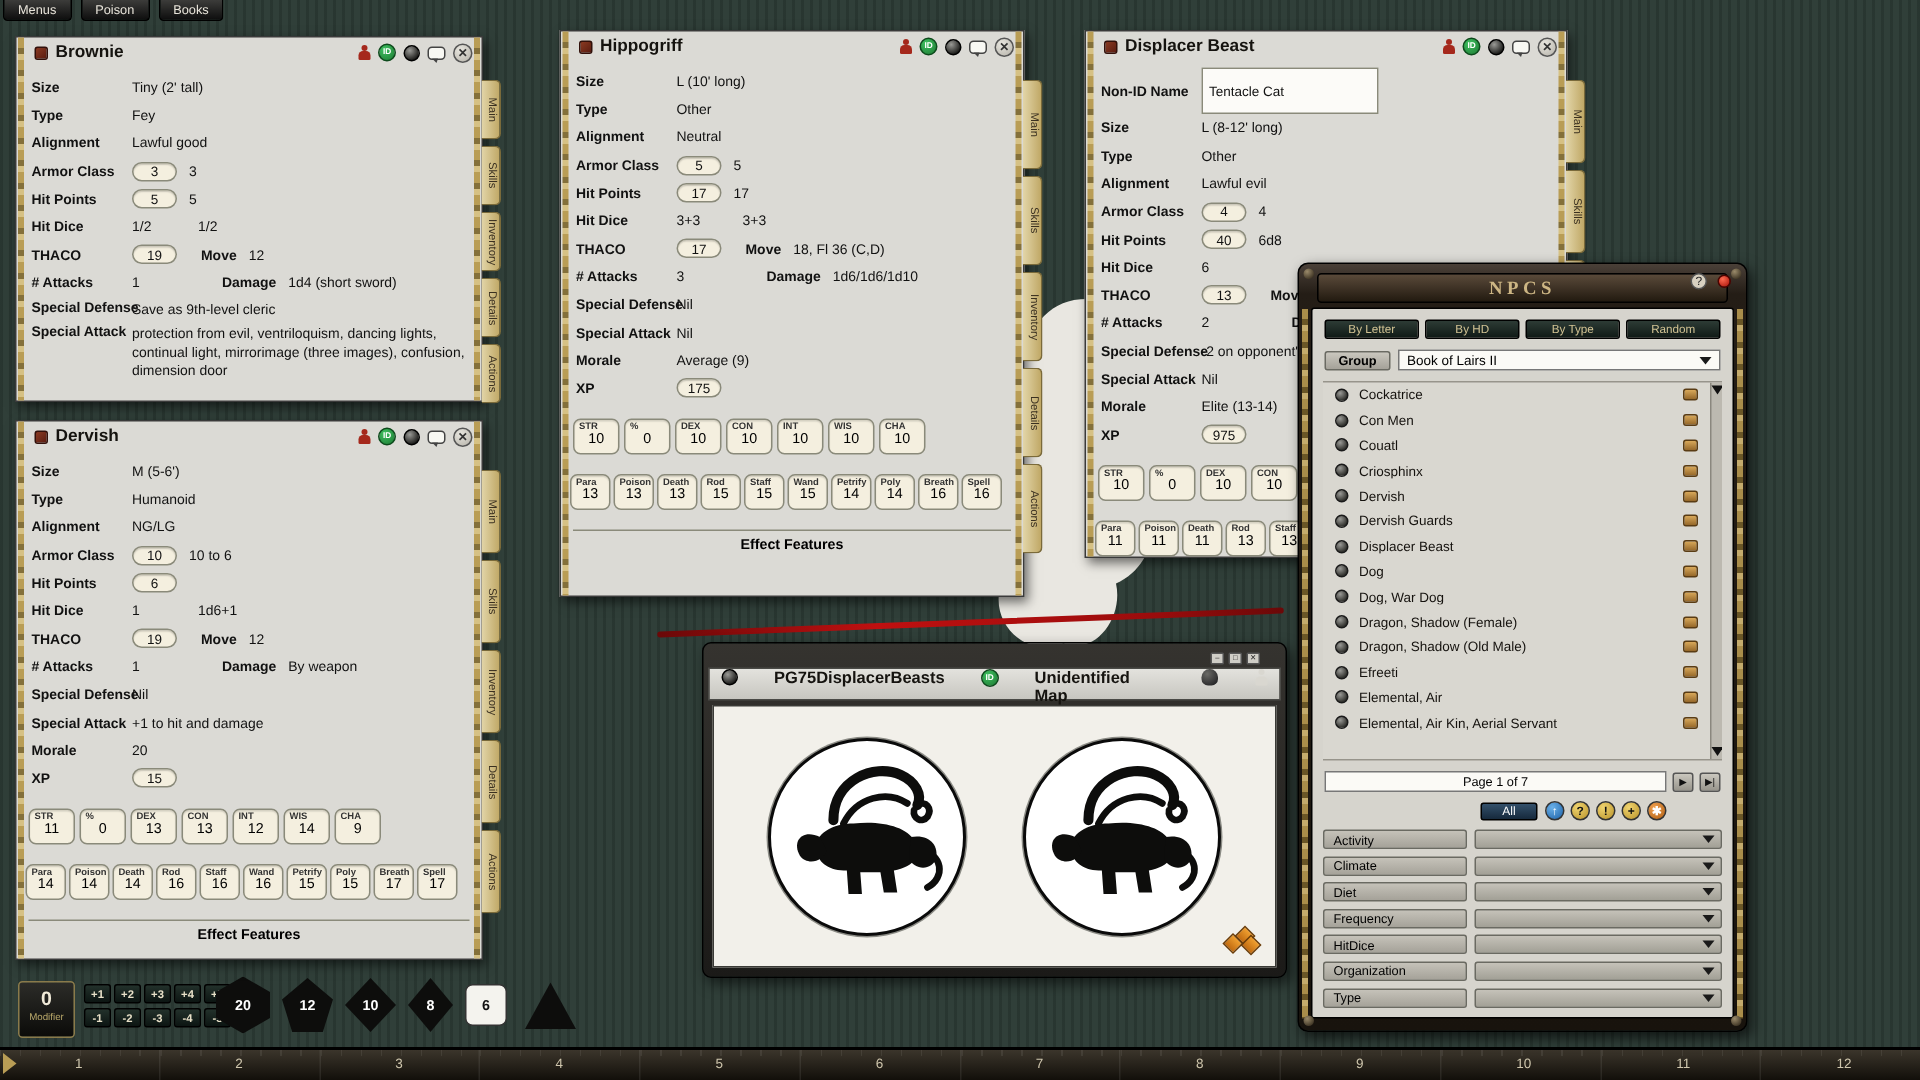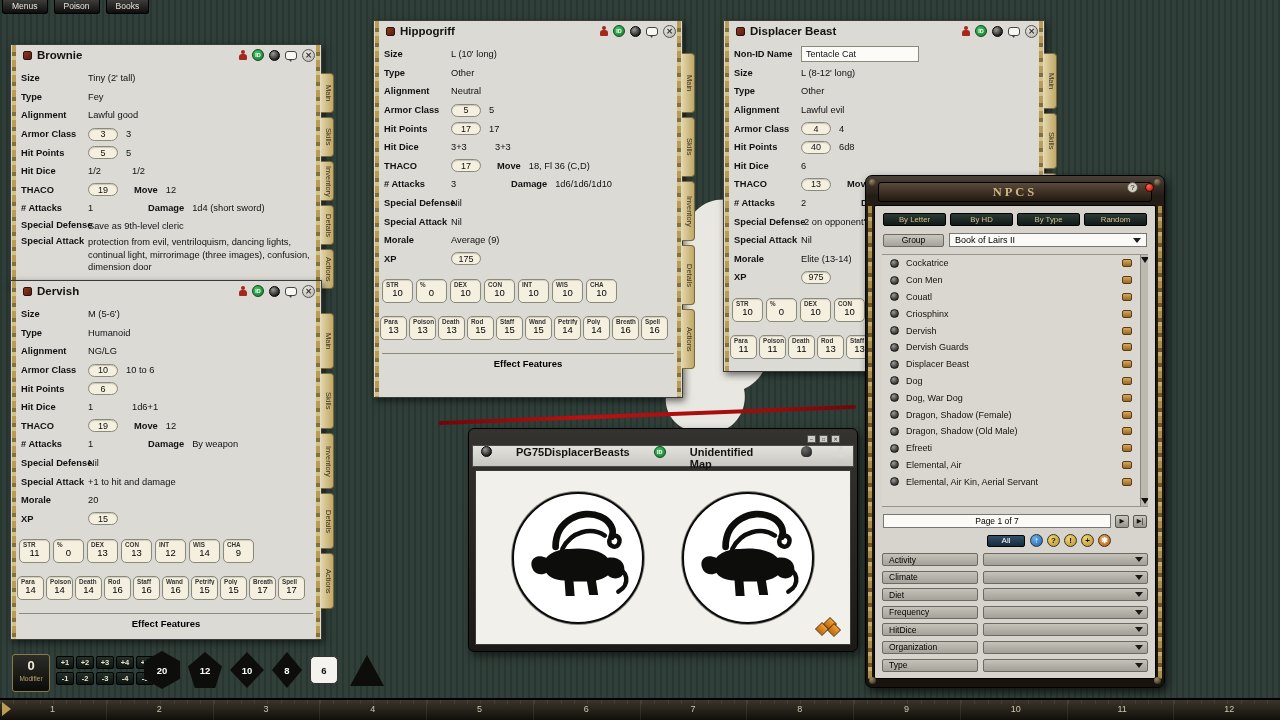--- a/index.html
+++ b/index.html
@@ -32,21 +32,21 @@
   .row{display:flex;align-items:center;min-height:18.6px}
   .row.tall{align-items:flex-start;min-height:0;padding:2px 0}
   .lbl{width:67px;font-weight:bold;flex-shrink:0;white-space:nowrap}
   .lbl2{font-weight:bold;margin-left:16px;margin-right:8px;white-space:nowrap}
   .val{white-space:nowrap}
   .val.w44{width:44px}.val.w60{width:60px}
   .val2{margin-left:8px;white-space:nowrap}
   .wrap{width:226px;line-height:12.5px;white-space:normal}
   .numbox{min-width:30px;height:13px;background:#f4efdf;border:1px solid #8a8a7a;border-radius:7px;font-size:9px;
        display:flex;align-items:center;justify-content:center;padding:0 3px;box-shadow:inset 0 1px 1px rgba(0,0,0,.18)}
-  .textfield{min-width:118px;height:16px;background:#fcfbf8;border:1px solid #8a8a7a;font-size:9px;display:flex;align-items:center;padding:0 4px}
+  .textfield{min-width:118px;height:31px;background:#fcfbf8;border:1px solid #8a8a7a;font-size:9px;display:flex;align-items:center;padding:0 4px}
   .statboxes{display:flex;gap:3px;margin:11px 0 0 8px;position:relative;z-index:2}
   .statboxes.saves{gap:2px;margin-top:13px;margin-left:6px}
   .statbox{width:31px;height:24px;background:#f4efdf;border:1px solid #8a8a7a;border-radius:5px;box-shadow:inset 0 1px 1px rgba(0,0,0,.14)}
   .saves .statbox{width:27px}
   .sb-lbl{font-size:6.3px;font-weight:bold;color:#333;padding:1px 0 0 3px;white-space:nowrap;overflow:hidden}
   .sb-val{font-size:9.5px;text-align:center;margin-top:-1px}
   .effect-header{margin:13px 8px 0 8px;border-top:1px solid #8a8a7a;padding-top:4px;text-align:center;font-weight:bold;font-size:9.5px;position:relative;z-index:2}
   .sidetabs{position:absolute;right:-13px;display:flex;flex-direction:column;gap:4px;z-index:0}
   .sidetab{width:13px;height:var(--tabh,44px);writing-mode:vertical-rl;font-size:7.5px;color:#3a3020;text-align:center;
        background:linear-gradient(90deg,#e2d5a8,#c0a866);border:1px solid #7a6a3a;border-left:none;border-radius:0 4px 4px 0}
@@ -69,22 +69,22 @@
        background:linear-gradient(180deg,#5a4a3a,#221a10);border:1px solid #000;border-radius:3px;
        color:#cdb684;font-family:"Liberation Serif",serif;font-weight:bold;font-size:12.5px;letter-spacing:3px}
   .fg-help{position:absolute;right:26px;top:6px;width:11px;height:11px;border-radius:50%;background:#d8d0c0;border:1px solid #555;
        font-size:8px;text-align:center;line-height:10px;color:#222;z-index:4}
   .fg-pin{position:absolute;right:10px;top:7px;width:9px;height:9px;border-radius:50%;background:radial-gradient(circle at 35% 30%,#ff6a50,#a50f08);border:1px solid #4a0400;z-index:4}
   .fg-inner{position:absolute;left:8px;right:8px;top:29px;bottom:8px;background:#d6d4cd;border:1px solid #000;border-radius:2px;padding:5px 7px}
   .npc-tabs{display:flex;gap:4px;margin:2px 1px 7px}
   .npc-tab{flex:1;height:13px;background:linear-gradient(180deg,#2d3b35,#101a16);border:1px solid #000;border-radius:2px;
        color:#d2c394;font-size:7.8px;display:flex;align-items:center;justify-content:center}
   .group-row{display:flex;align-items:center;gap:5px;margin:0 1px 7px}
-  .group-btn{width:61px;height:13px;background:linear-gradient(#cac7be,#a5a299);border:1px solid #6a6a62;border-radius:2px;
-       font-size:8.5px;font-weight:normal;display:flex;align-items:center;justify-content:center}
+  .group-btn{width:44px;height:13px;background:linear-gradient(#cac7be,#a5a299);border:1px solid #6a6a62;border-radius:2px;
+       font-size:8.5px;font-weight:bold;display:flex;align-items:center;justify-content:center}
   .group-dd{flex:1;height:14px;background:#fbfaf6;border:1px solid #777;font-size:9px;display:flex;align-items:center;padding:0 5px}
   .dd-arrow{margin-left:auto;width:0;height:0;border-left:4px solid transparent;border-right:4px solid transparent;border-top:5px solid #1a1a1a}
   .npc-list{position:relative;height:253px;background:#d9d7d0;border-top:1px solid #97948b;border-bottom:1px solid #97948b;overflow:hidden;margin-bottom:7px}
   .npc-item{display:flex;align-items:center;height:16.8px;padding:0 16px 0 8px;gap:7px}
   .npc-radio{width:9px;height:9px;border-radius:50%;background:radial-gradient(circle at 35% 30%,#9a9a96,#33332f 72%);border:1px solid #1a1a1a;flex-shrink:0}
   .npc-name{font-size:9px;color:#15120e;flex:1;white-space:nowrap;overflow:hidden}
   .npc-link{width:10px;height:8px;background:linear-gradient(#d8a85a,#96682a);border:1px solid #5a3c14;border-radius:2px;flex-shrink:0}
   .npc-scroll{position:absolute;right:0;top:0;bottom:0;width:8px;background:#bcb9b0;border-left:1px solid #8a877e}
   .tri-dn{position:absolute;width:0;height:0;border-left:4px solid transparent;border-right:4px solid transparent;border-top:6px solid #111}
   .page-row{display:flex;align-items:center;gap:4px;margin:0 1px 6px}
@@ -174,21 +174,21 @@
   <path d="M64 5 C100 0 126 26 118 62 C138 82 132 118 110 133 C124 154 115 184 92 194 C97 216 79 242 57 234 C31 244 8 220 15 196 C0 178 3 147 22 134 C7 113 12 80 33 70 C24 40 38 10 64 5 Z" fill="#e9e7e1"></path>
 </svg>
 <div class="red-stroke"></div>
 
 <div class="menutabs">
     <div class="menutab">Menus</div>
     <div class="menutab">Poison</div>
     <div class="menutab">Books</div>
   </div>
 
-<div class="win" style="left:10px;top:44px;width:312px;height:244px;z-index:10">
+<div class="win" style="left:10px;top:24px;width:312px;height:244px;z-index:10">
   <div class="titlebar">
     <span class="ticon icon-link"></span>
     <span class="ttitle">Brownie</span>
     <span class="ticon icon-person"></span>
     <span class="ticon icon-id">ID</span>
     <span class="ticon icon-sphere"></span>
     <span class="ticon icon-bubble"></span>
     <span class="ticon icon-close">✕</span>
   </div>
   <div class="rows">

